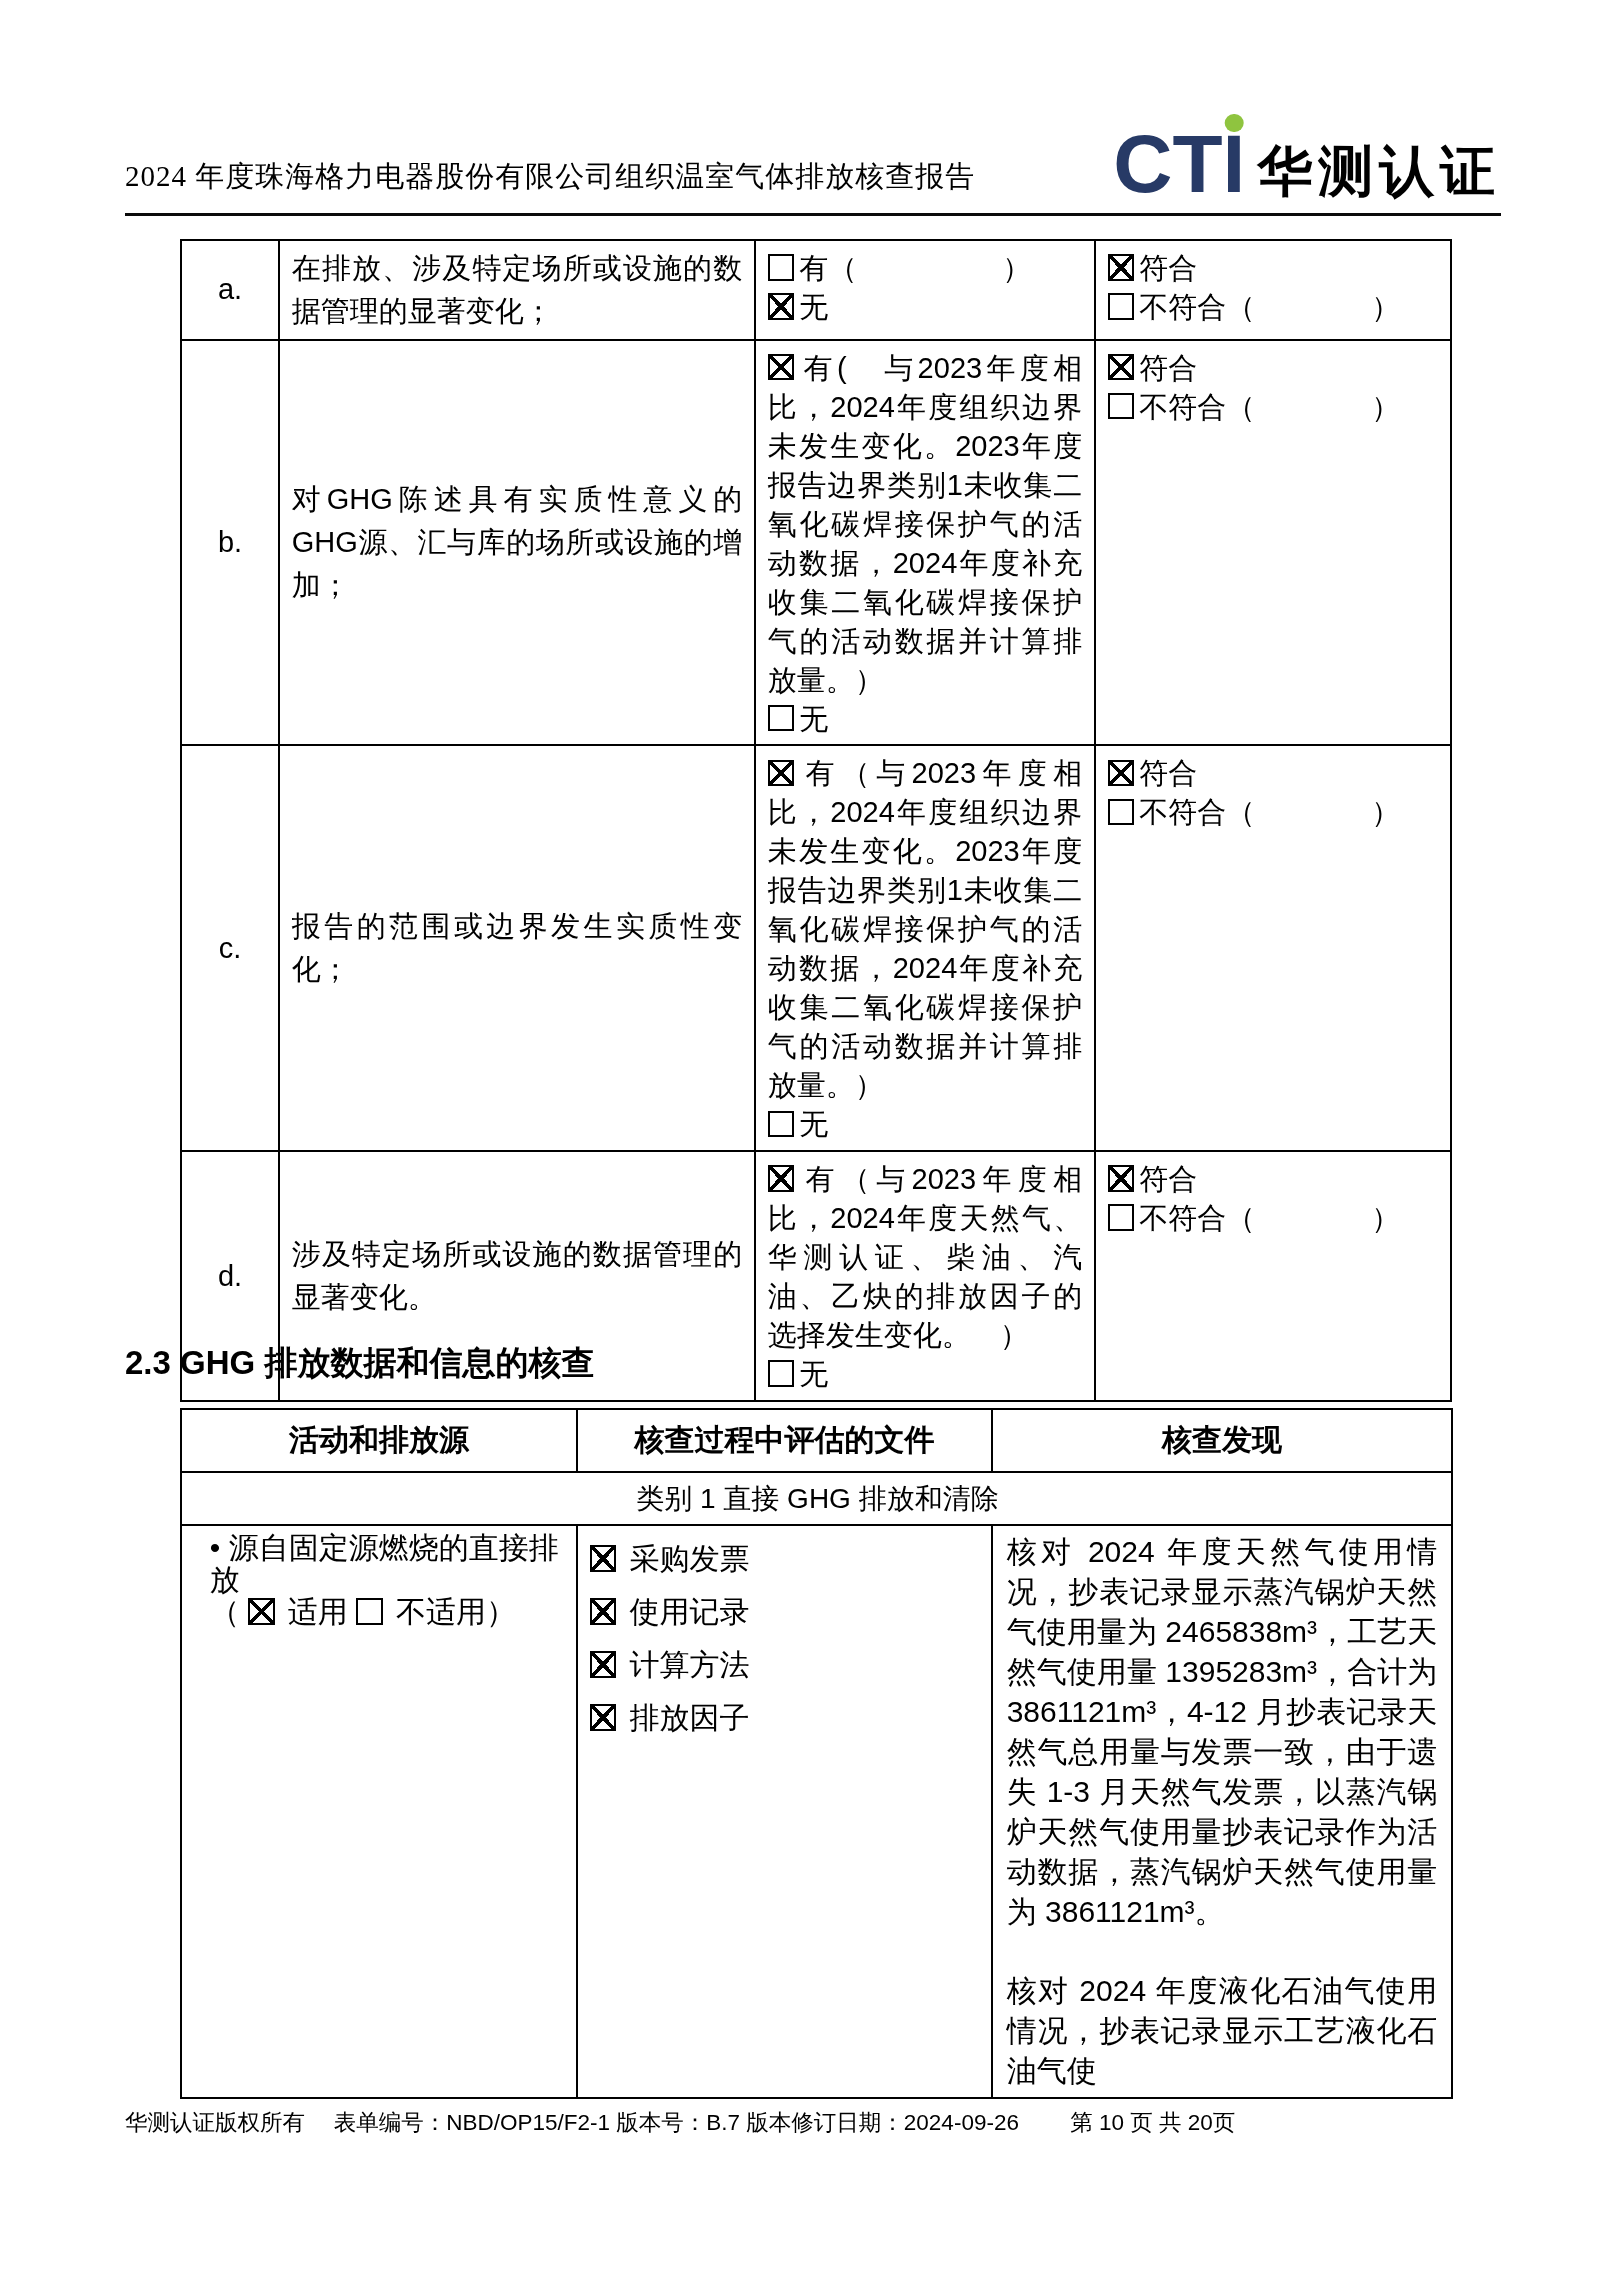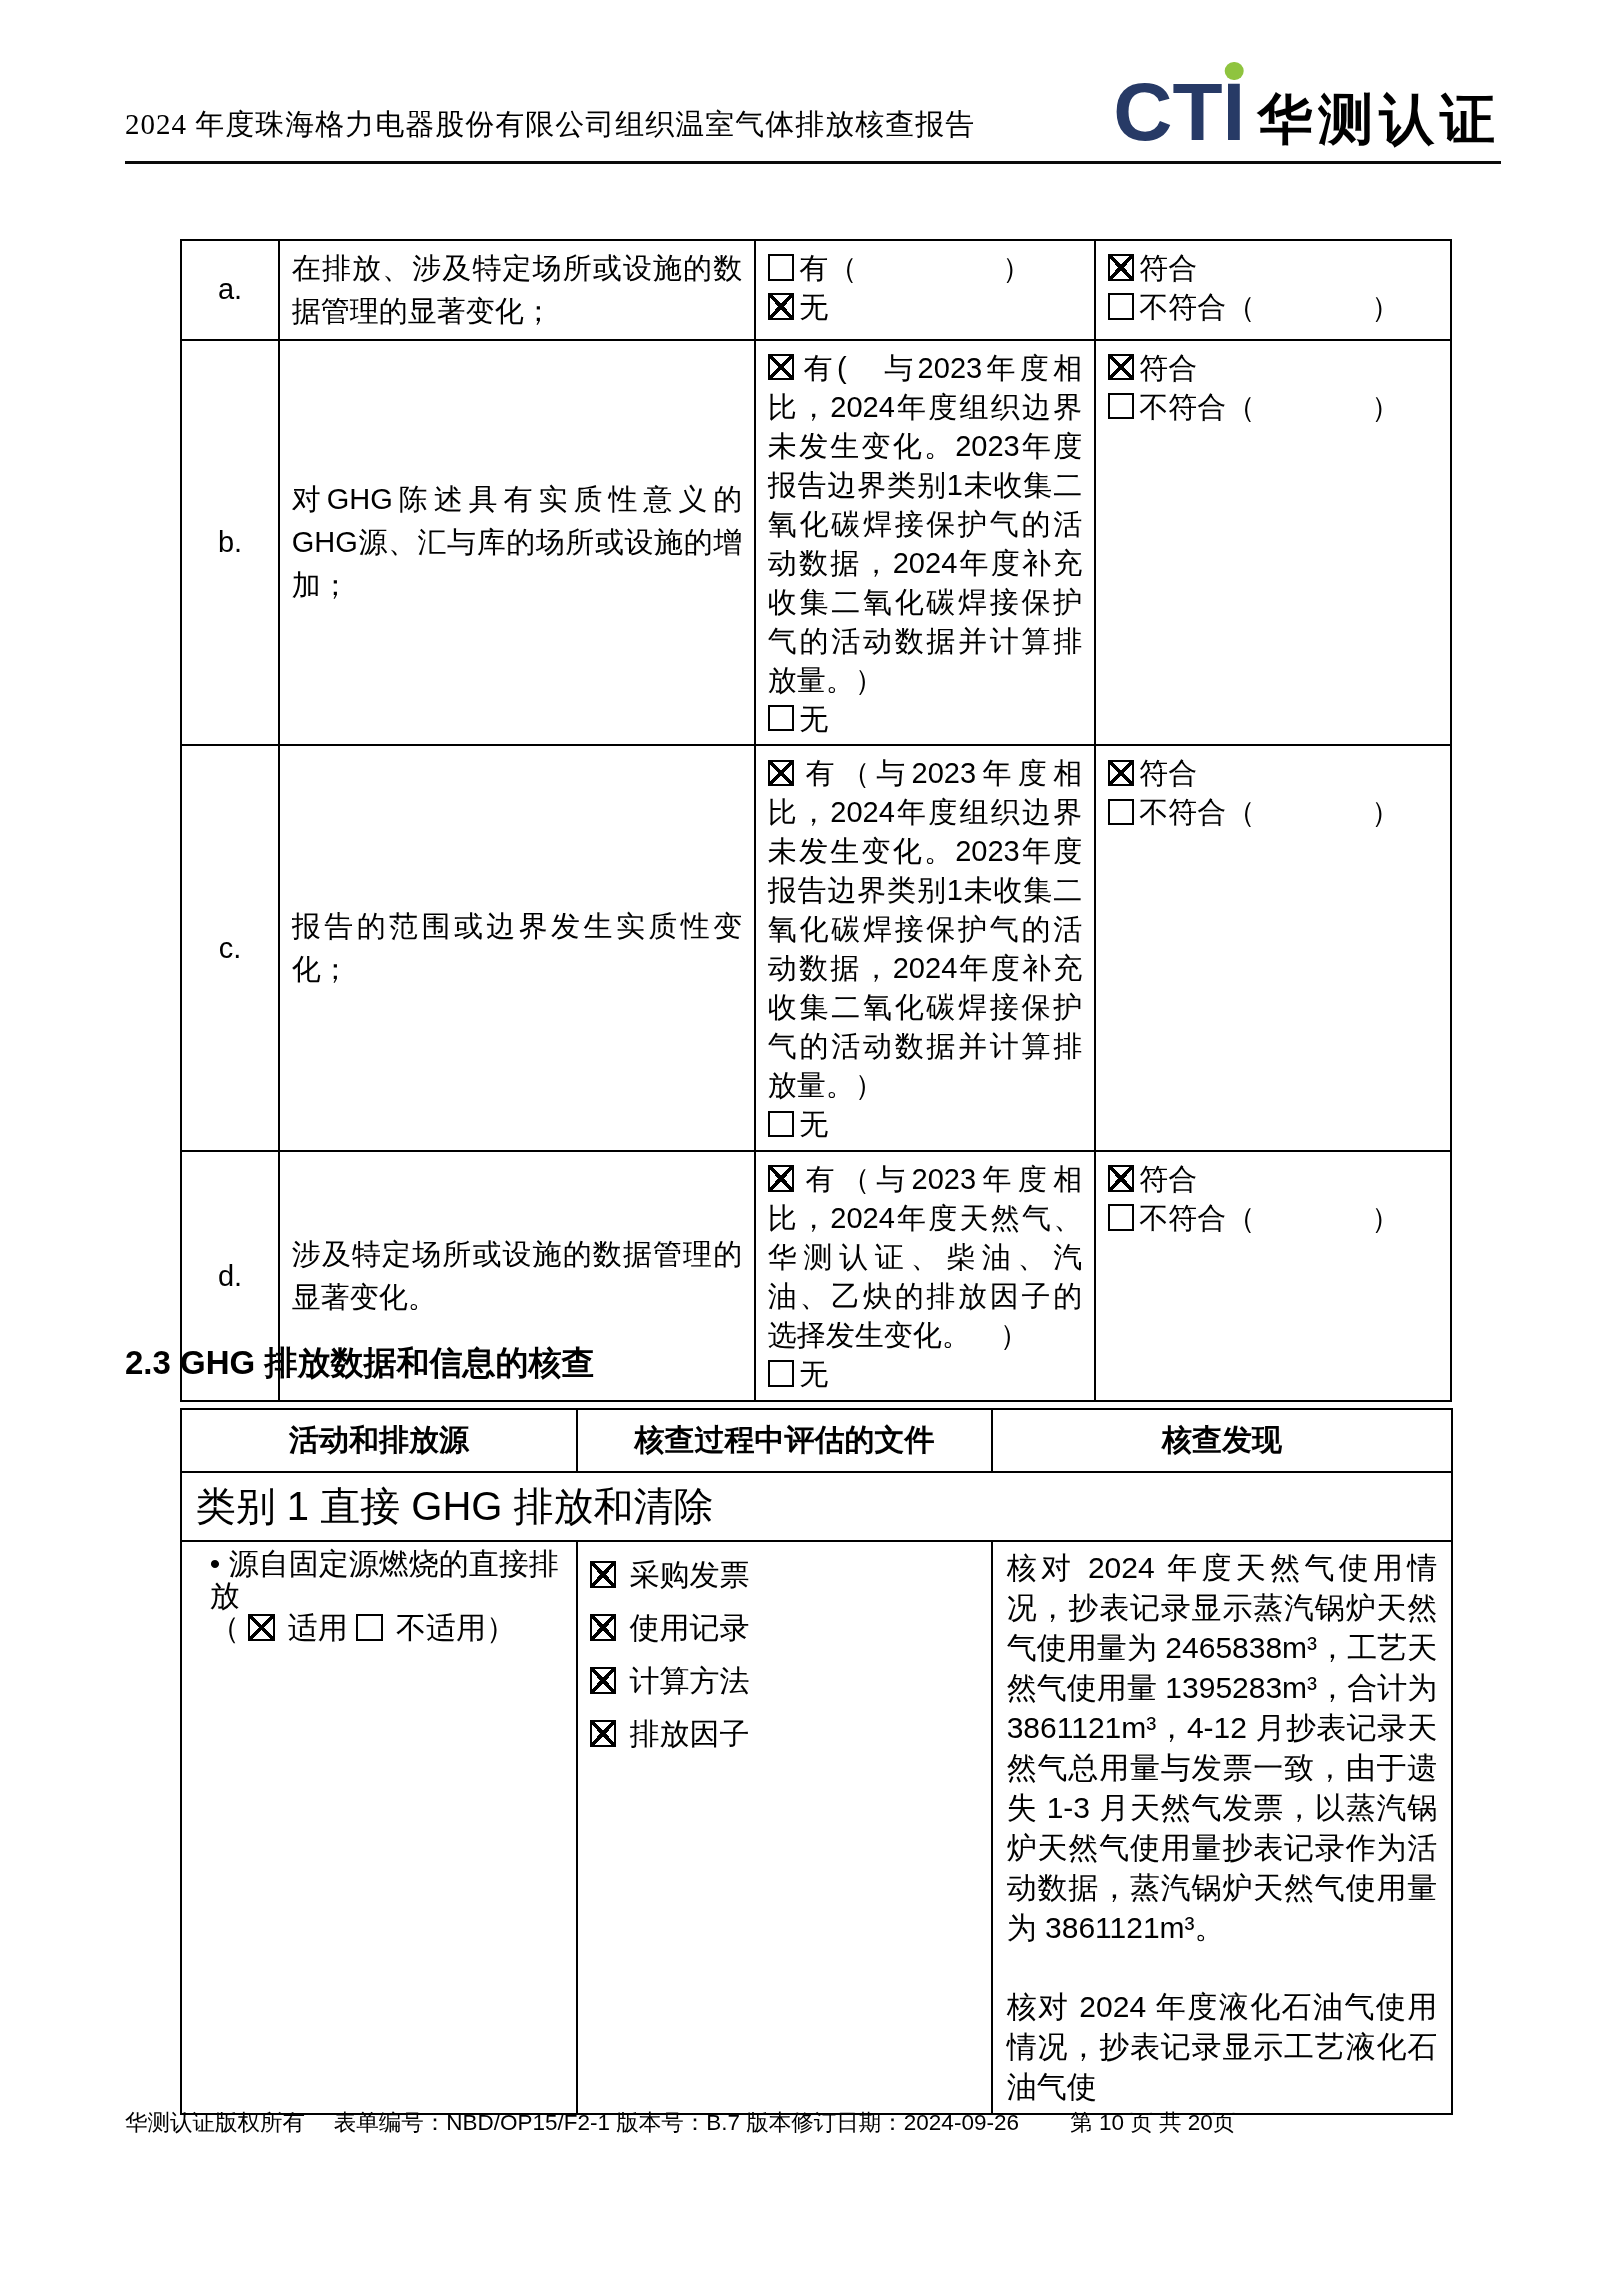--- a/index.html
+++ b/index.html
@@ -5,21 +5,21 @@
   html,body{margin:0;padding:0;background:#ffffff;}
   body{
     position:relative;
     width:1621px;height:2293px;
     font-family:"Liberation Sans","DejaVu Sans",sans-serif;
     color:#000;
     overflow:hidden;
   }
   
   .hdr{
-    position:absolute;left:125px;top:0;width:1376px;height:164px;
+    position:absolute;left:125px;top:0;width:1376px;height:216px;
     box-sizing:border-box;border-bottom:3.9px solid #0a0a0a;
     display:flex;justify-content:space-between;align-items:flex-end;
     padding-bottom:9.8px;
   }
   .doc-title{
     font-family:"Liberation Serif","DejaVu Serif",serif;
     font-size:29px;letter-spacing:1px;padding-bottom:5.9px;
   }
   .logo{display:flex;align-items:flex-end;gap:12px;white-space:nowrap;}
   .logo .cti{
@@ -54,21 +54,21 @@
   }
   
   .t1 td{font-size:29px;}
   .t1 .c-id{text-align:center;}
   .t1 .c-desc .ln{line-height:43px;text-align:justify;}
   .t1 .c-av,.t1 .c-cf{vertical-align:top;padding-top:7.8px;}
   .t1 .c-av .ln,.t1 .c-cf .ln{line-height:39px;text-align:justify;}
   .t1 .c-av .ln:last-child,.t1 .c-cf .ln:last-child{text-align:left;}
   
   .t2 th{font-size:30px;font-weight:bold;text-align:center;height:63px;}
-  .t2 .cat{font-size:40px;height:53px;text-align:left;padding-left:13.7px;}
+  .t2 .cat{font-size:28px;height:53px;text-align:center;padding-left:13.7px;}
   .t2 .c-act,.t2 .c-doc,.t2 .c-find{vertical-align:top;font-size:30px;height:523px;overflow:hidden;}
   .t2 .c-act .ln{line-height:32px;margin-left:16px;}
   .t2 .c-doc .ln{line-height:53px;}
   .t2 .c-find{padding:5.9px 13.7px;}
   .t2 .c-find .ln{line-height:40px;text-align:justify;}
   .t2 .c-find .ln.blank{height:39px;}
   
   .sec{
     position:absolute;left:125px;top:1341px;width:1376px;
     font-size:33px;font-weight:bold;

